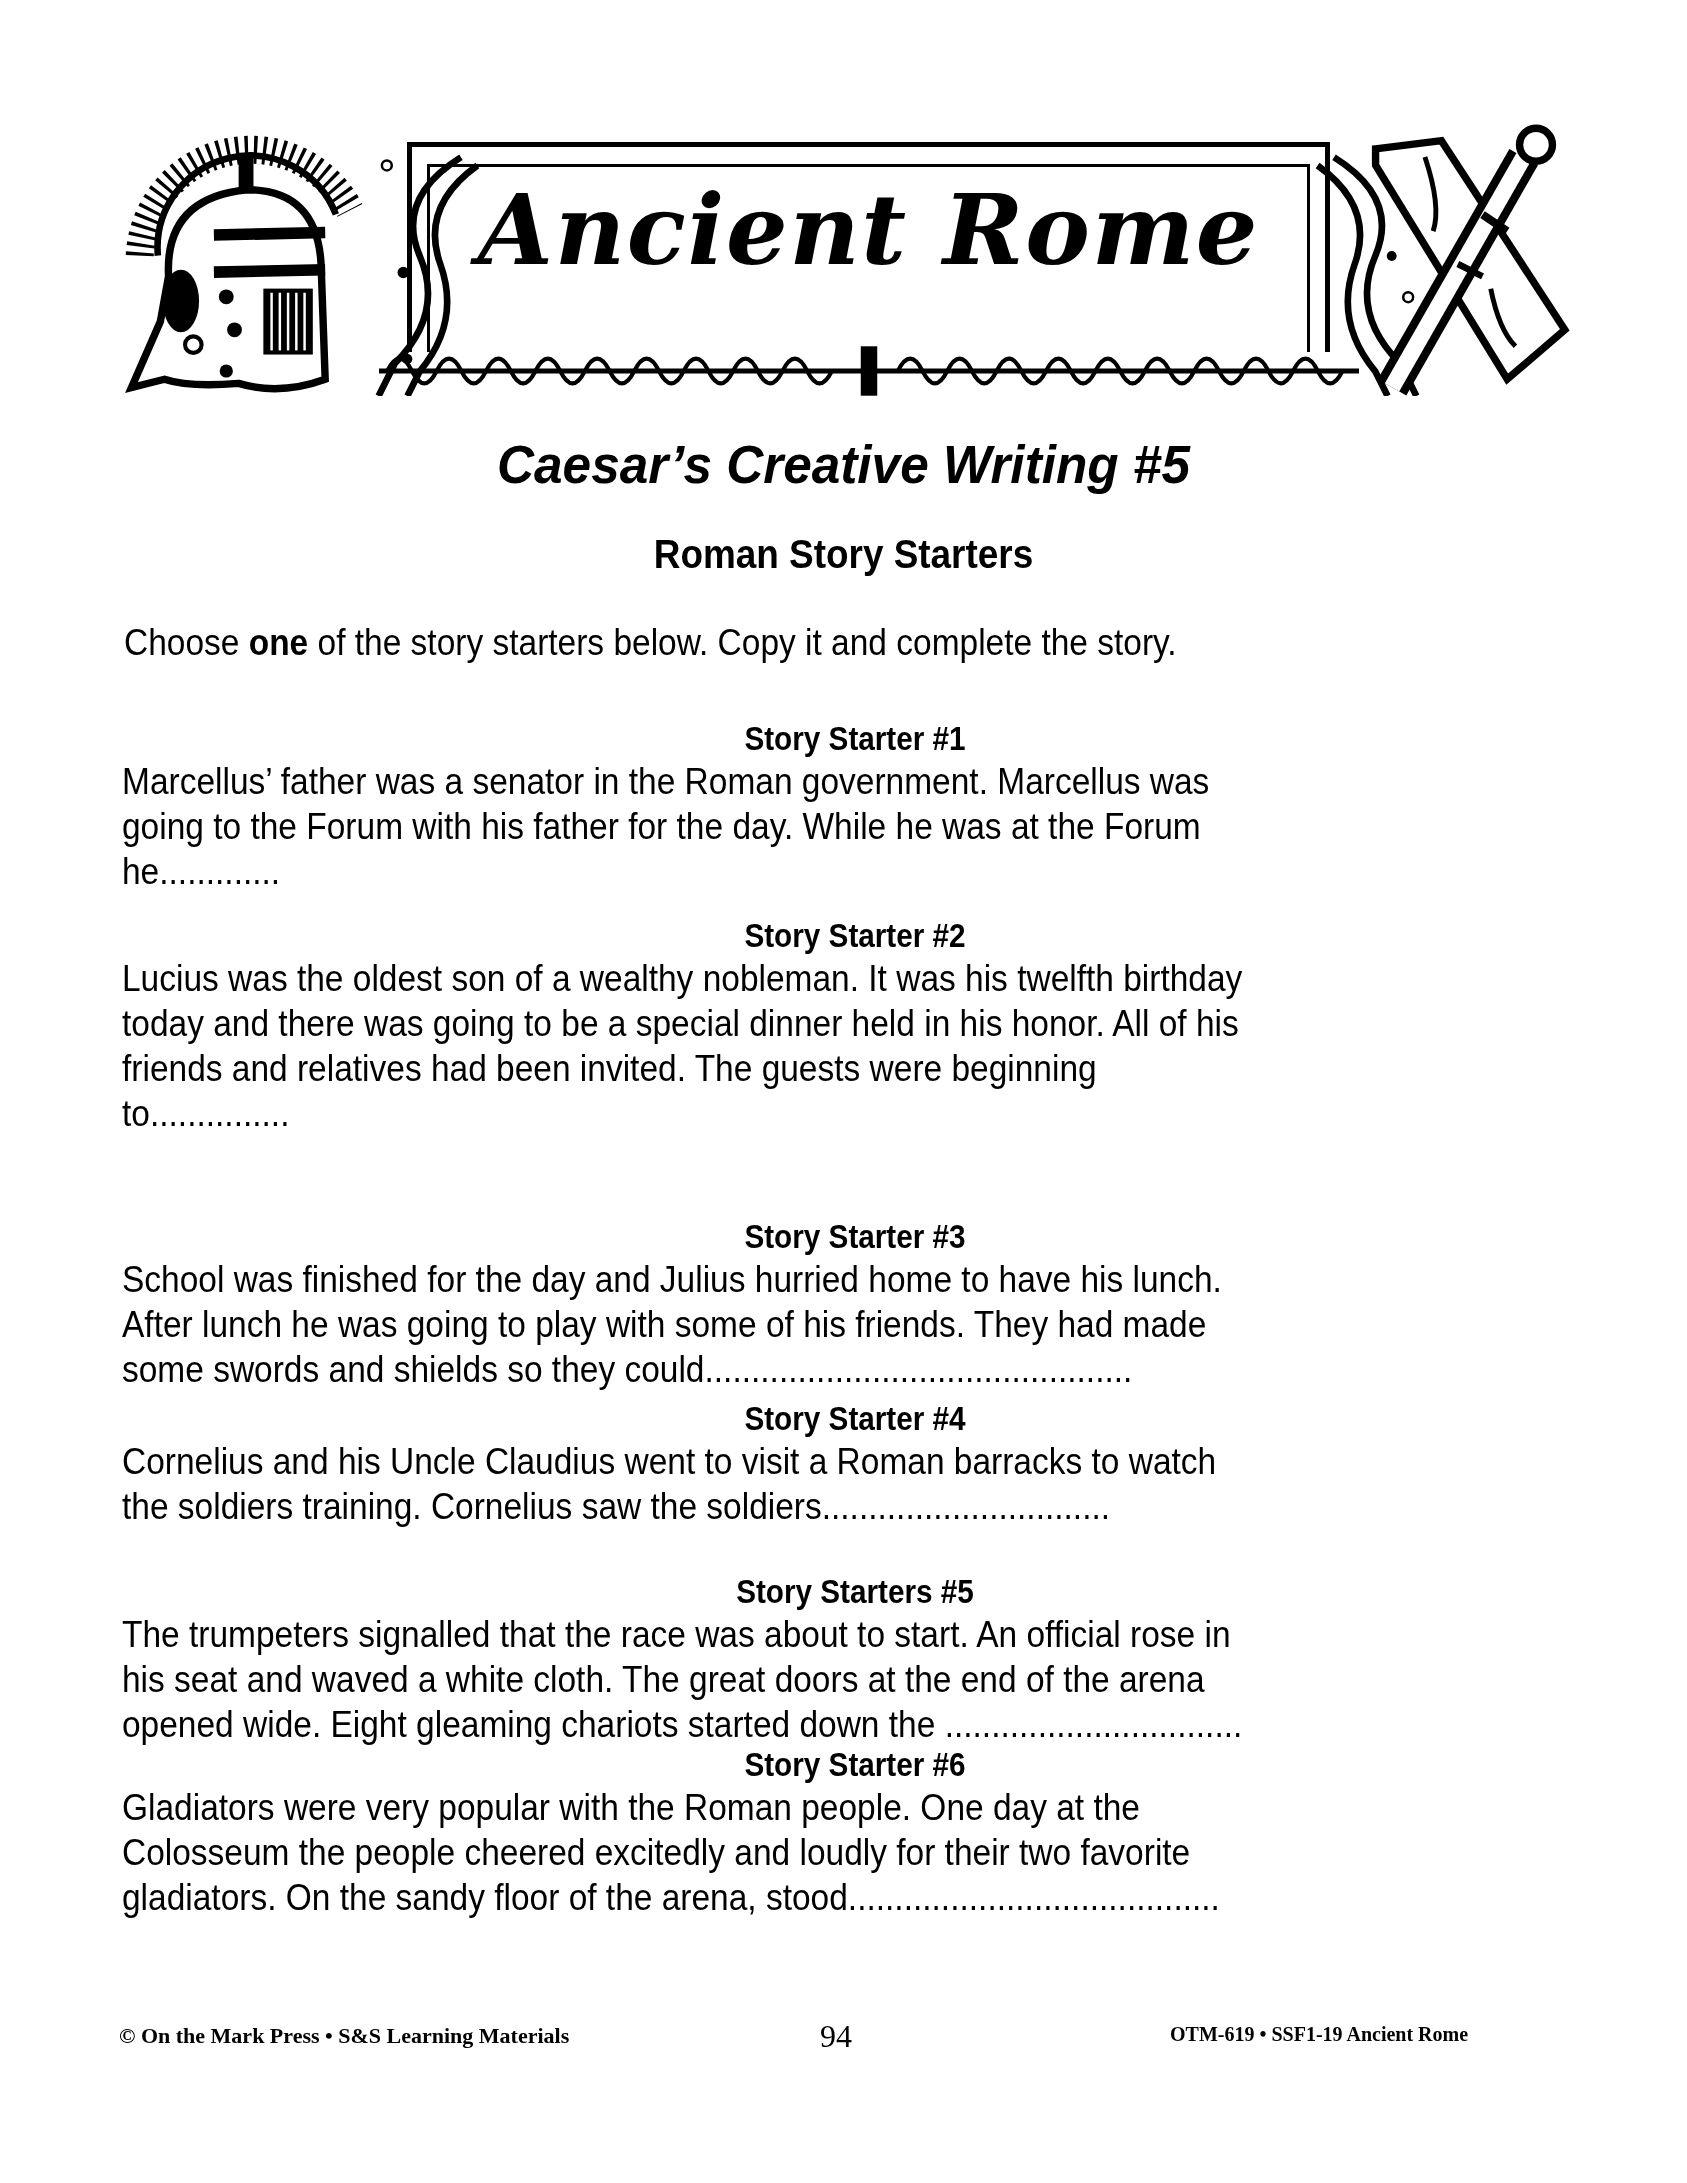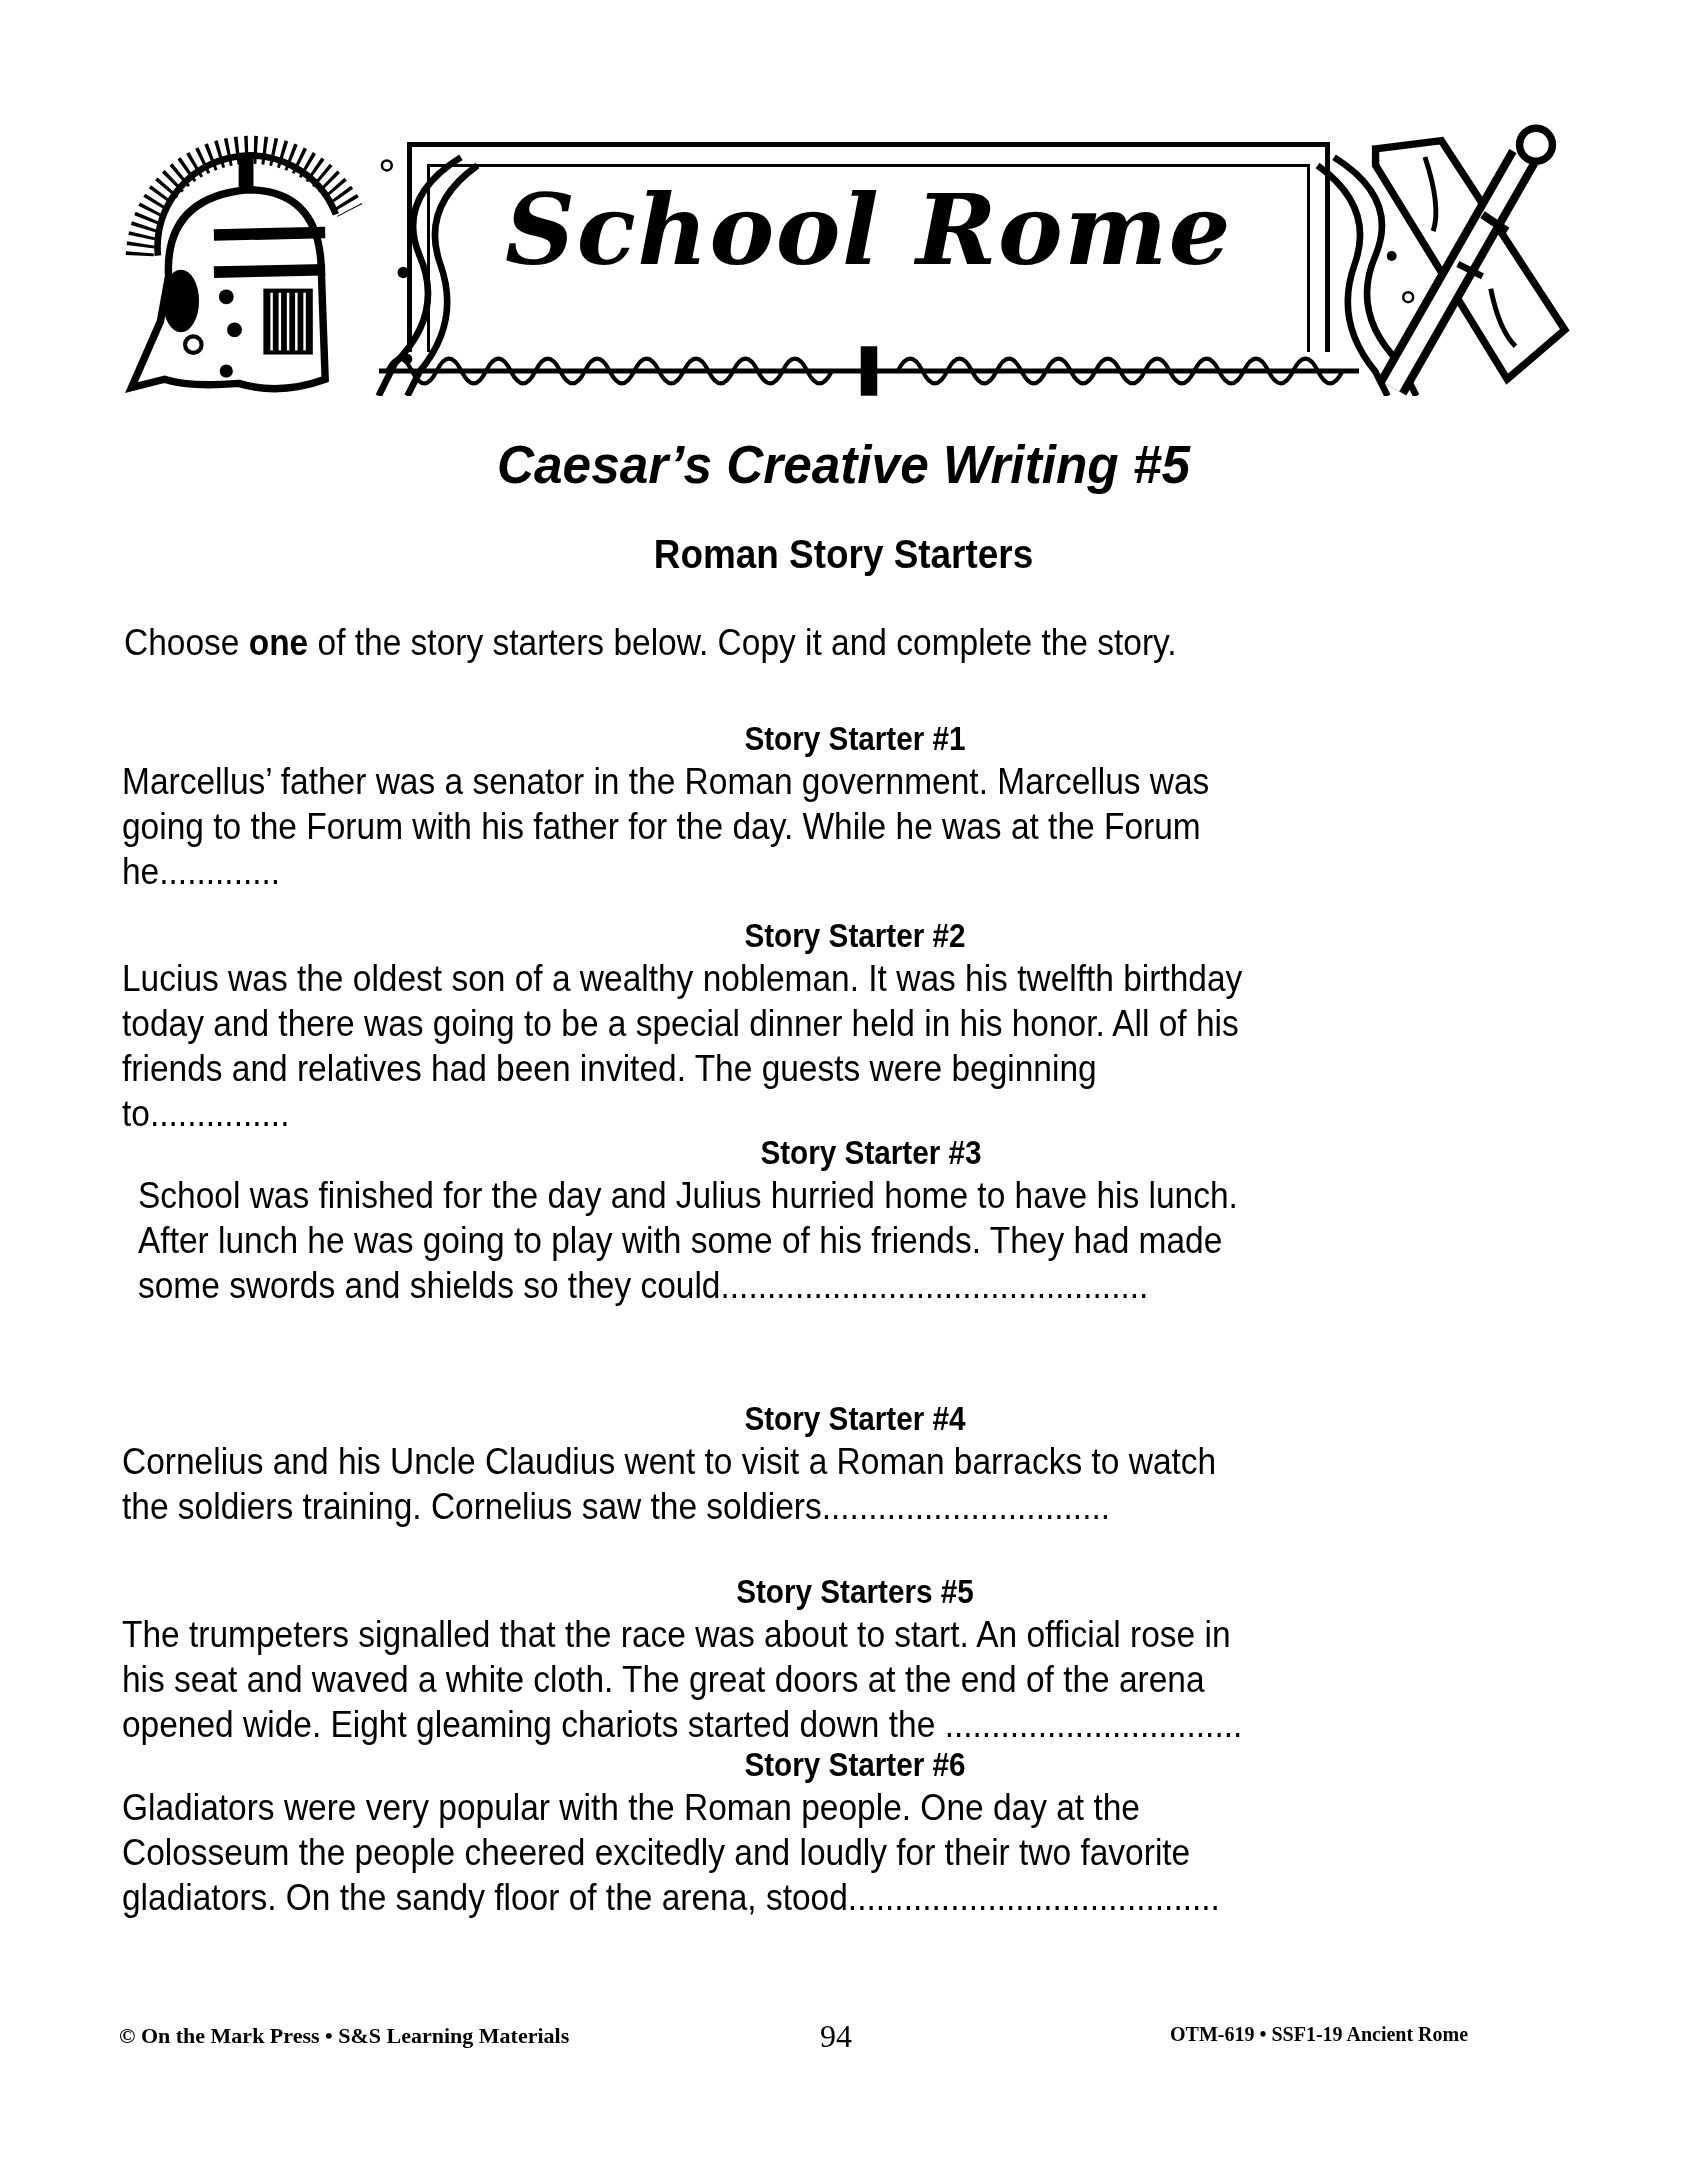--- a/index.html
+++ b/index.html
@@ -122,21 +122,21 @@
       <g fill="none" stroke="#000" stroke-width="8">
         <path d="M40 10 Q120 60 90 130 Q60 200 120 260 L140 300"></path>
         <path d="M20 20 Q90 70 65 140 Q40 210 90 270 L105 300"></path>
       </g>
       <circle cx="110" cy="130" r="6" fill="#000"></circle>
       <circle cx="130" cy="180" r="6" fill="none" stroke="#000" stroke-width="3"></circle>
     </svg>
 
     <div class="title-frame">
       <div class="title-frame-inner"></div>
-      <div class="banner-title">School Rome</div>
+      <div class="banner-title">Ancient Rome</div>
     </div>
 
     <svg class="laurel" viewBox="0 0 1190 80">
       <line x1="0" y1="40" x2="1190" y2="40" stroke="#000" stroke-width="6"></line>
       <g fill="none" stroke="#000" stroke-width="5">
         <path d="M10 40 q15 -30 30 0 q15 30 30 0 q15 -30 30 0 q15 30 30 0 q15 -30 30 0 q15 30 30 0 q15 -30 30 0 q15 30 30 0 q15 -30 30 0 q15 30 30 0 q15 -30 30 0 q15 30 30 0 q15 -30 30 0 q15 30 30 0 q15 -30 30 0 q15 30 30 0 q15 -30 30 0 q15 30 30 0"></path>
         <path d="M630 40 q15 -30 30 0 q15 30 30 0 q15 -30 30 0 q15 30 30 0 q15 -30 30 0 q15 30 30 0 q15 -30 30 0 q15 30 30 0 q15 -30 30 0 q15 30 30 0 q15 -30 30 0 q15 30 30 0 q15 -30 30 0 q15 30 30 0 q15 -30 30 0 q15 30 30 0 q15 -30 30 0 q15 30 30 0"></path>
       </g>
       <rect x="585" y="10" width="20" height="60" fill="#000"></rect>
     </svg>
@@ -170,21 +170,21 @@
   </div>
 
   <div class="starter" style="top:915px;">
     <div class="starter-heading">Story Starter #2</div>
     <div class="starter-line">Lucius was the oldest son of a wealthy nobleman.  It was his twelfth birthday</div>
     <div class="starter-line">today and there was going to be a special dinner held in his honor.  All of his</div>
     <div class="starter-line">friends and relatives had been invited.  The guests were beginning</div>
     <div class="starter-line">to...............</div>
   </div>
 
-  <div class="starter" style="top:1132px;margin-left:16px;">
+  <div class="starter" style="top:1216px;">
     <div class="starter-heading">Story Starter #3</div>
     <div class="starter-line">School was finished for the day and Julius hurried home to have his lunch.</div>
     <div class="starter-line">After lunch he was going to play with some of his friends.  They had made</div>
     <div class="starter-line">some swords and shields so they could..............................................</div>
   </div>
 
   <div class="starter" style="top:1398px;">
     <div class="starter-heading">Story Starter #4</div>
     <div class="starter-line">Cornelius and his Uncle Claudius went to visit a Roman barracks to watch</div>
     <div class="starter-line">the soldiers training.  Cornelius saw the soldiers...............................</div>

